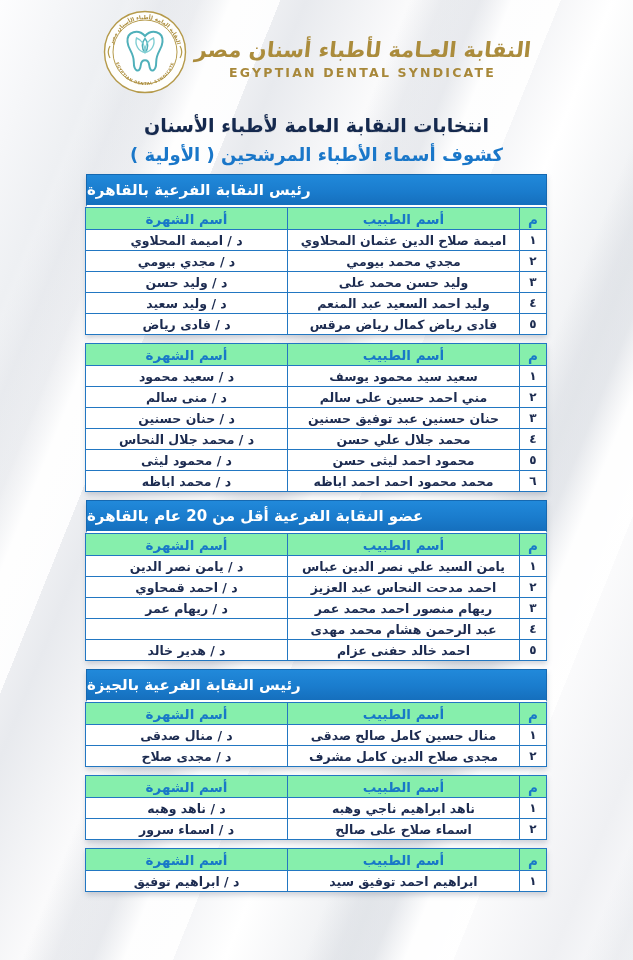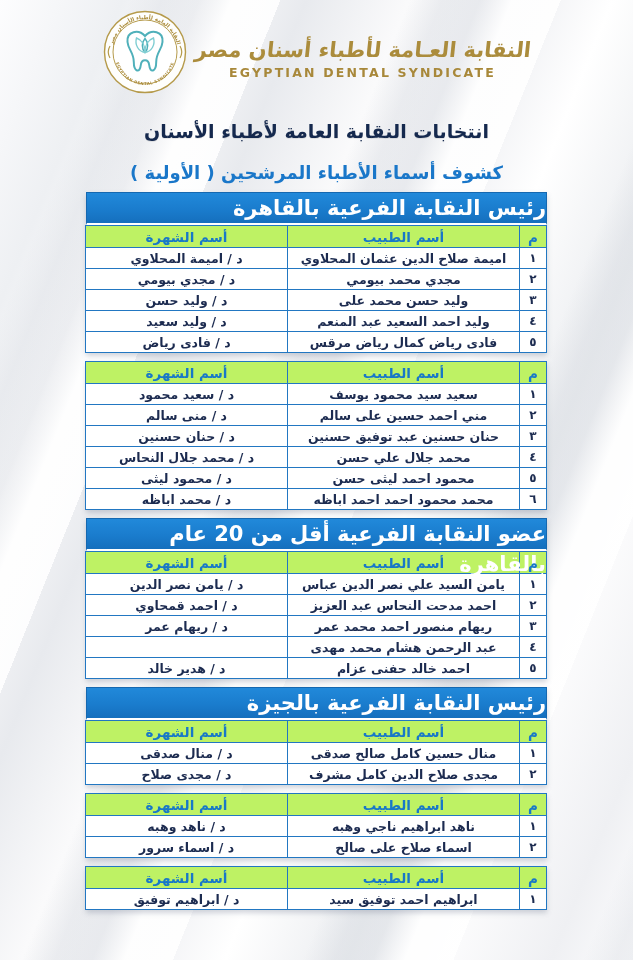--- a/index.html
+++ b/index.html
@@ -24,43 +24,43 @@
   .calligraphy{
     color:#ab8c3c;font-size:21px;font-weight:bold;line-height:1.15;
     transform:skewX(-6deg);letter-spacing:.5px;
   }
   .brand-en{
     direction:ltr;color:#a8883a;font-size:12.5px;font-weight:bold;
     letter-spacing:2.2px;margin-top:2px;
   }
   .badge{width:84px;height:84px;flex:0 0 auto;}
   .page-title{
-    margin:22px 0 0;color:#15294e;font-size:19px;font-weight:bold;letter-spacing:0;
+    margin:16px 0 0;color:#15294e;font-size:19px;font-weight:bold;letter-spacing:0;
     text-shadow:0 1px 0 rgba(0,0,0,.08);
   }
   .page-subtitle{
-    margin:20px 0 0;color:#1a77c9;font-size:18px;font-weight:bold;
+    margin:8px 0 0;color:#1a77c9;font-size:18px;font-weight:bold;
   }
 
   
   .tables{width:461px;margin:9px auto 0;display:flex;flex-direction:column;gap:8px;}
   .tbl-block{box-shadow:0 3px 5px rgba(110,120,140,.30);background:#fff;}
   .banner{
     background:linear-gradient(180deg,#2189da 0%,#1a7ccd 55%,#156fbd 100%);
-    color:#ffffff;font-size:21px;font-weight:bold;
-    height:30px;line-height:30px;text-align:right;
+    color:#ffffff;font-size:15px;font-weight:bold;
+    height:30px;line-height:30px;text-align:left;
     border:1px solid #1568b0;border-bottom:2px solid #ffffff;
   }
   table{width:100%;border-collapse:collapse;table-layout:fixed;background:#ffffff;}
   th,td{
     border:1.6px solid #2277c2;text-align:center;vertical-align:middle;
     overflow:hidden;white-space:nowrap;padding:0 3px;
   }
   th{
-    height:21px;background:#bef264;color:#1878c8;
+    height:21px;background:#86efac;color:#1878c8;
     font-size:13.5px;font-weight:bold;
   }
   td{
     height:20px;color:#1c2b50;font-size:12.5px;font-weight:bold;
   }
   col.c-serial{width:27px;}
   col.c-doctor{width:232px;}
   col.c-alias{width:202px;}
   td.serial{font-size:12px;}
 </style>

